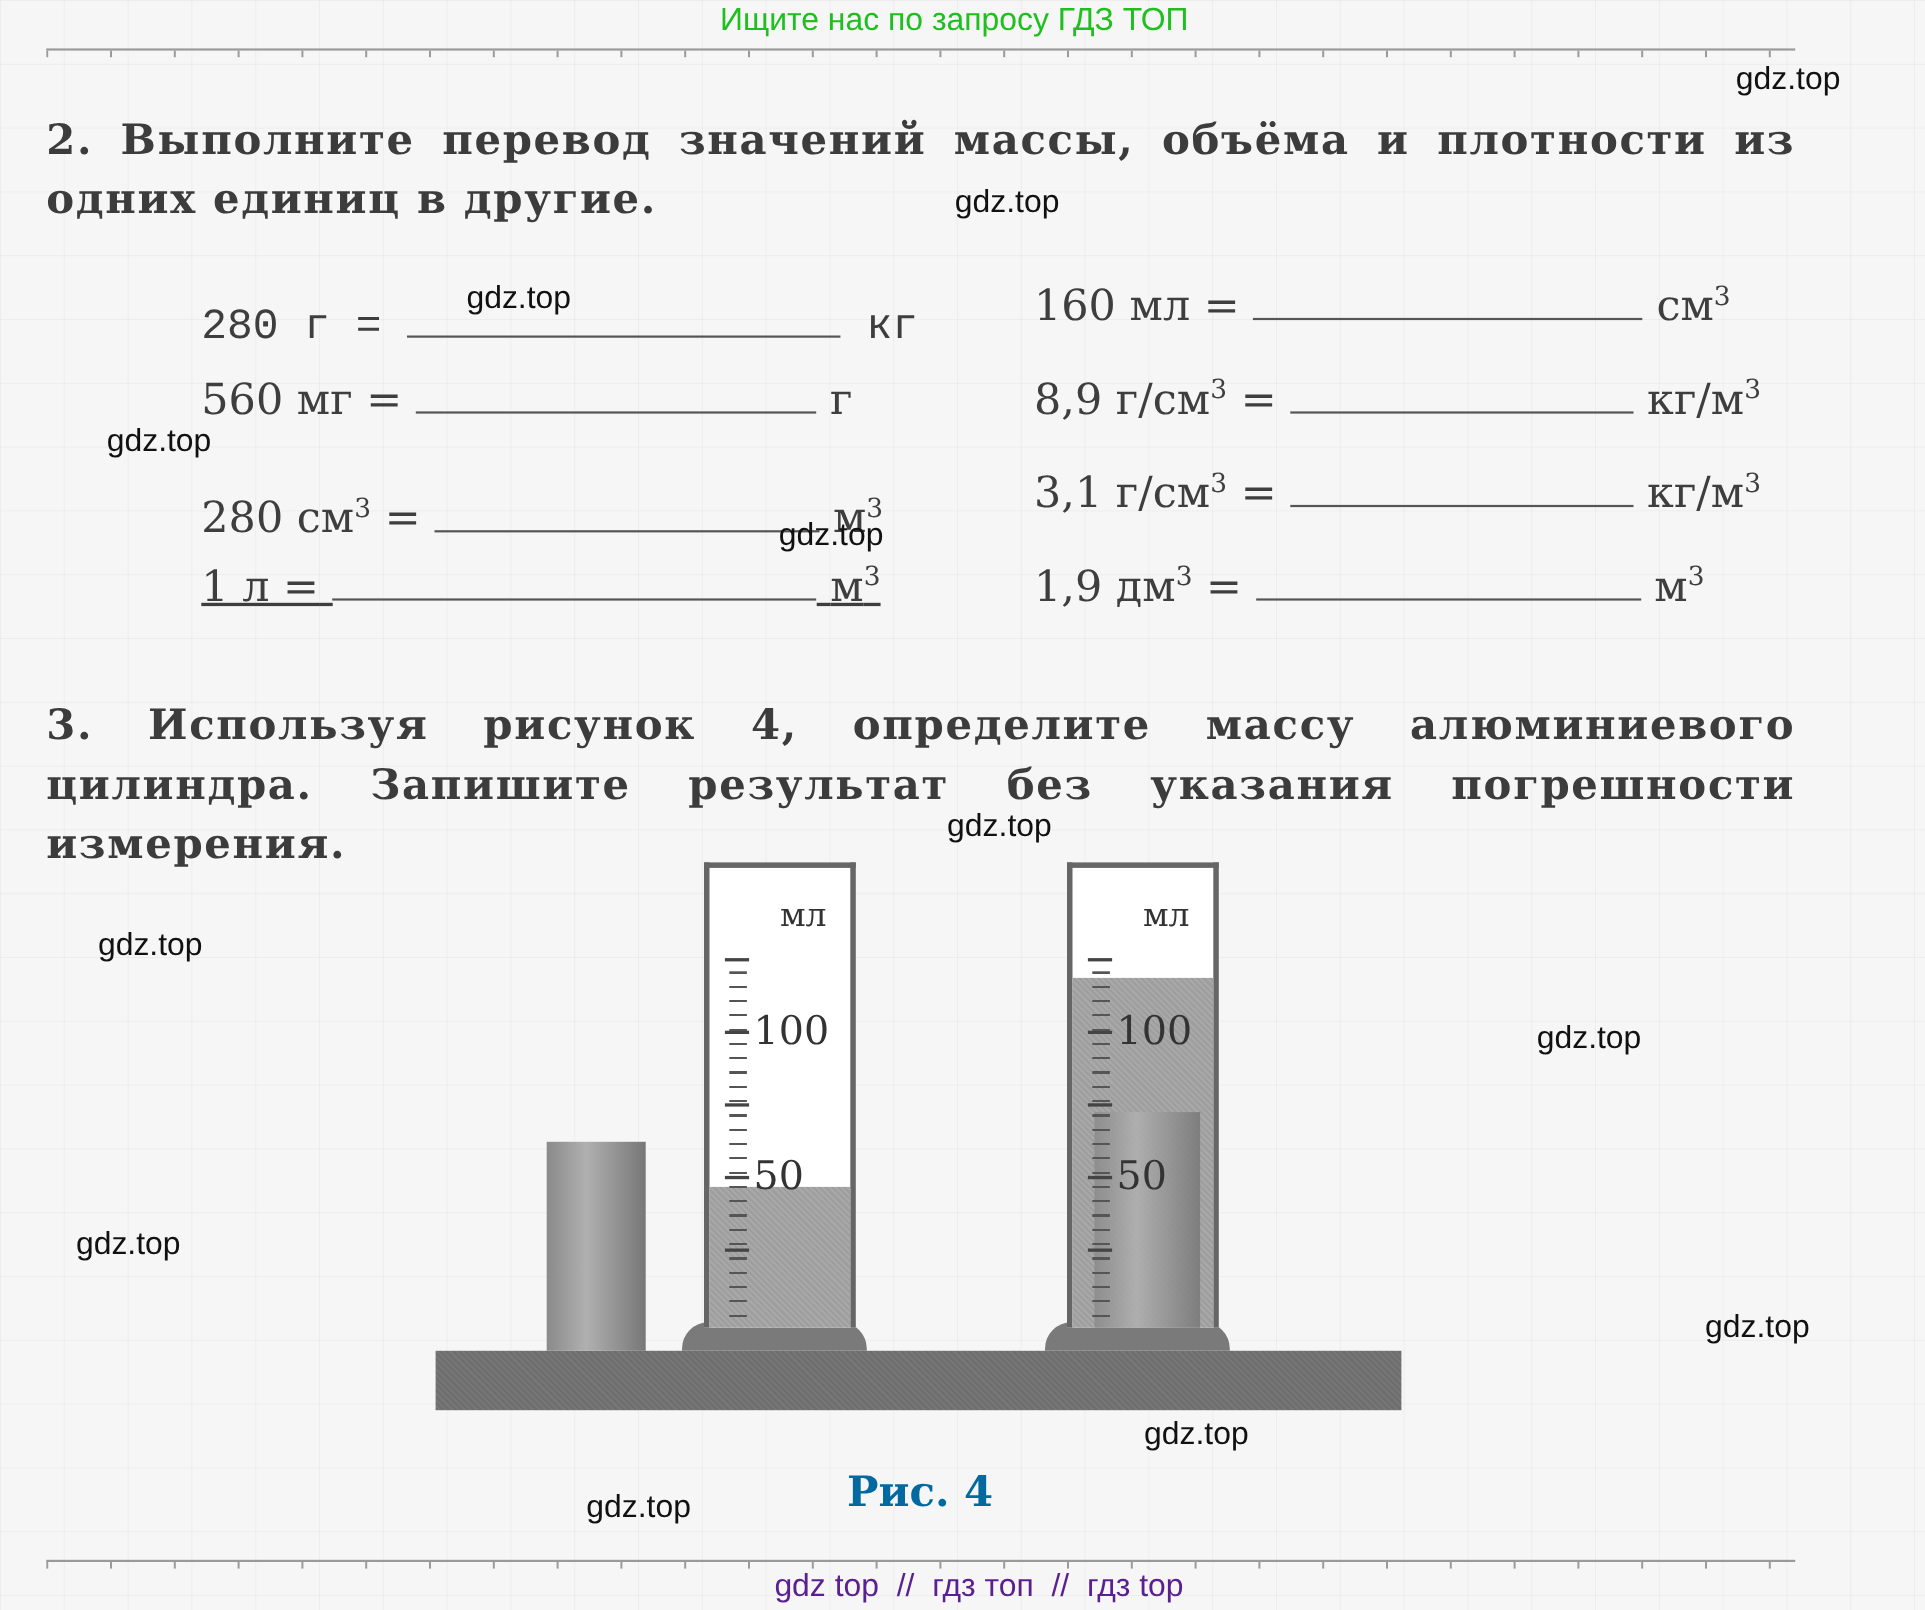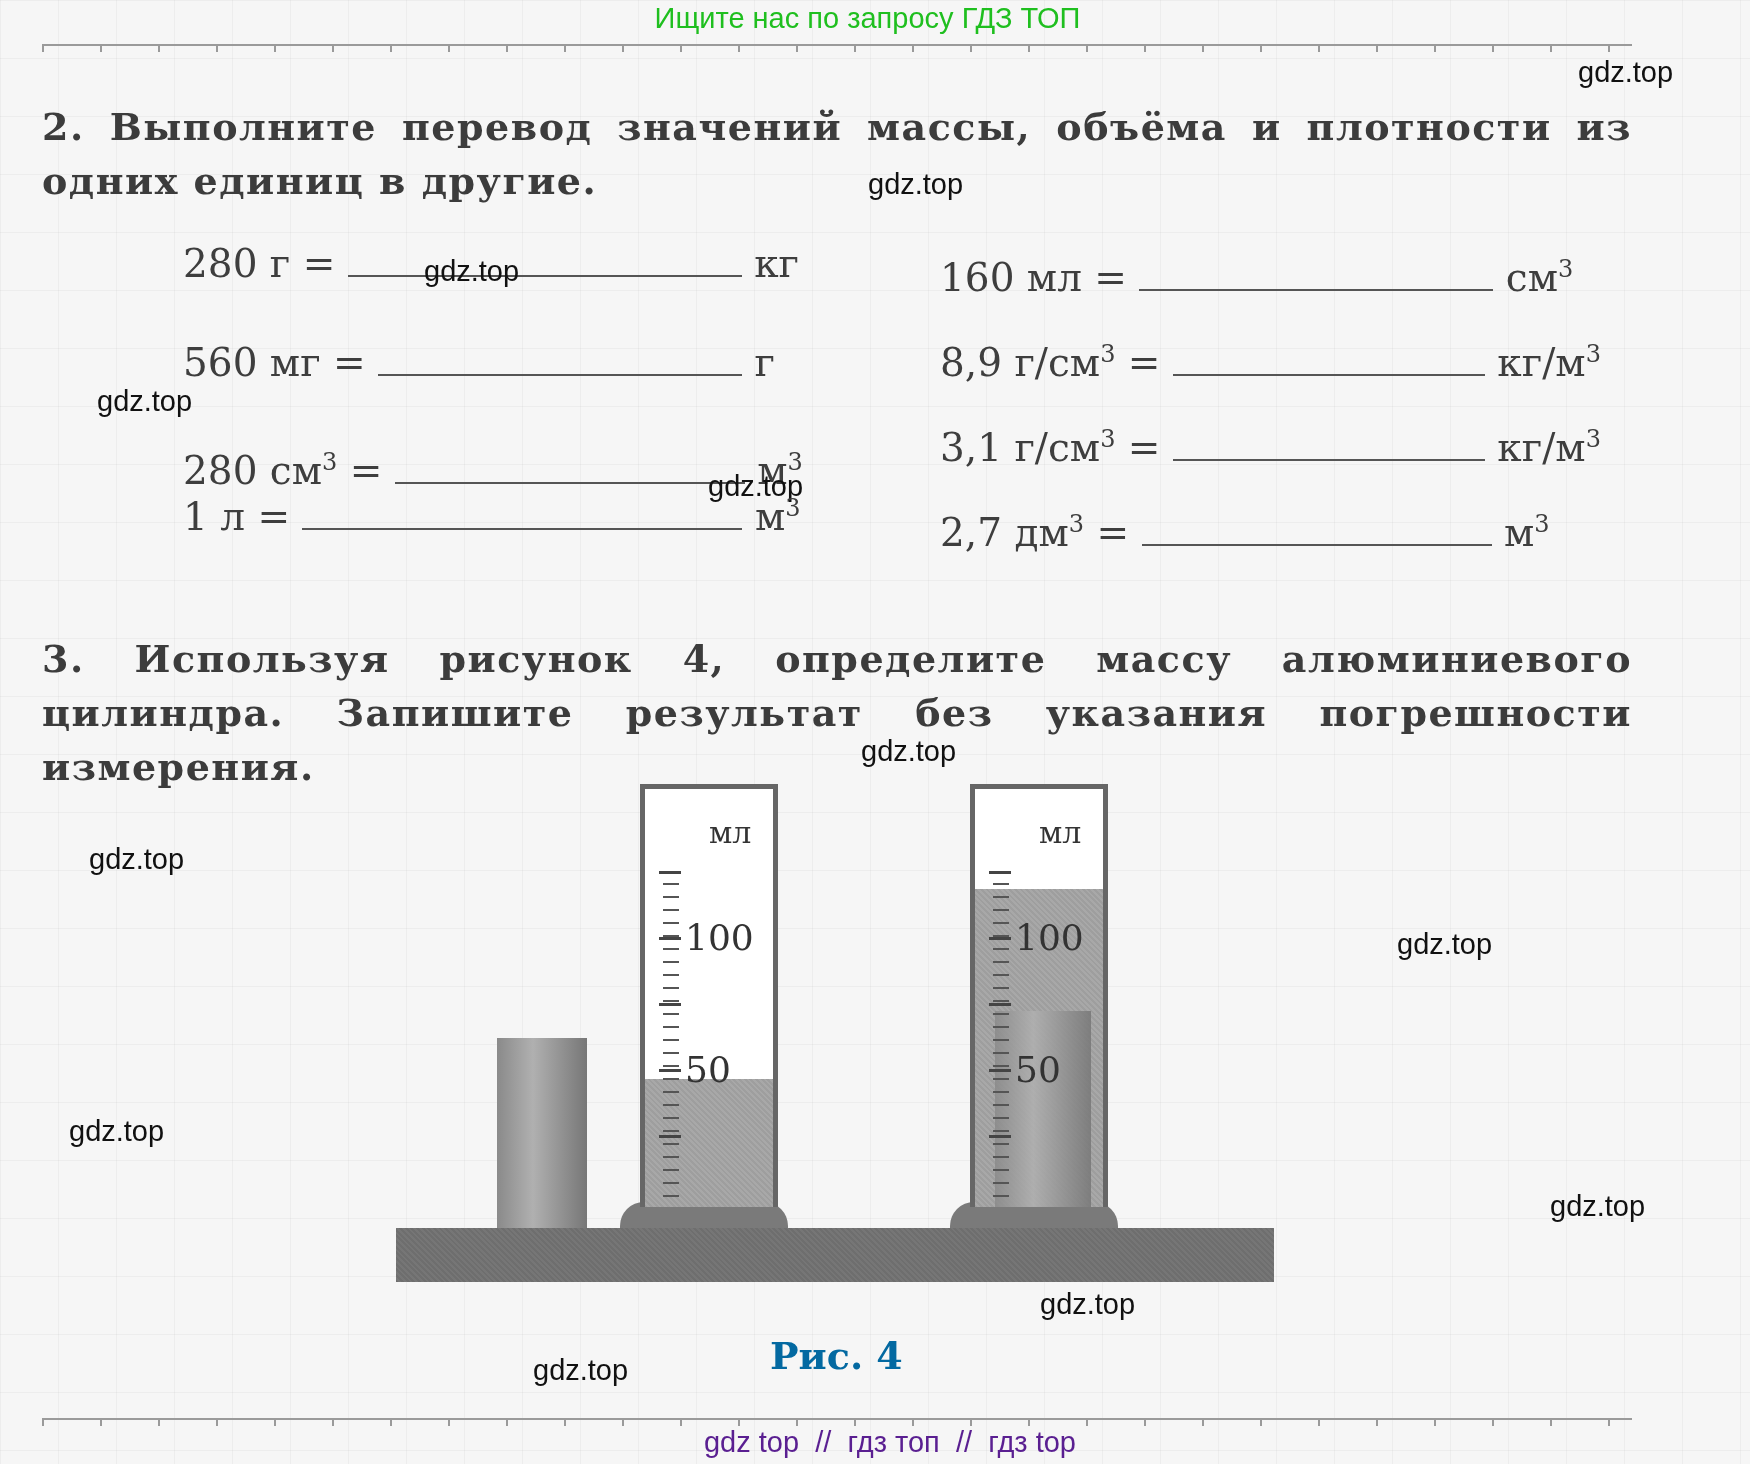--- a/index.html
+++ b/index.html
@@ -40,42 +40,42 @@
 <div class="abs ruler" style="top:44px;"></div>
 
 <div class="abs wm" style="left:1578px;top:56px;">gdz.top</div>
 
 <div class="abs task" style="top:100px;">
   <span class="num">2.</span>
   <span style="font-weight:bold;">Выполните перевод значений массы, объёма и плотности из одних единиц в другие.</span>
 </div>
 <div class="abs wm" style="left:868px;top:168px;">gdz.top</div>
 
-<div class="abs eq" style="left:183px;top:241px;">
+<div class="abs eq" style="left:183px;top:271px;font-family:Liberation Mono, monospace;">
   <span>280 г =</span>
   <span class="blank" style="width:394px;"></span>
   <span>кг</span>
 </div>
 <div class="abs wm" style="left:424px;top:255px;">gdz.top</div>
 
 <div class="abs eq" style="left:183px;top:340px;">
   <span>560 мг =</span>
   <span class="blank" style="width:364px;"></span>
   <span>г</span>
 </div>
 <div class="abs wm" style="left:97px;top:385px;">gdz.top</div>
 
 <div class="abs eq" style="left:183px;top:448px;">
   <span>280 см</span><sup>3</sup><span> =</span>
   <span class="blank" style="width:350px;"></span>
   <span>м</span><sup>3</sup>
 </div>
 <div class="abs wm" style="left:708px;top:470px;">gdz.top</div>
 
-<div class="abs eq" style="left:183px;top:494px;">
+<div class="abs eq" style="left:183px;top:510px;text-decoration:underline;">
   <span>1 л =</span>
   <span class="blank" style="width:440px;"></span>
   <span>м</span><sup>3</sup>
 </div>
 
 <div class="abs eq" style="left:940px;top:255px;">
   <span>160 мл =</span>
   <span class="blank" style="width:354px;"></span>
   <span>см</span><sup>3</sup>
 </div>
@@ -83,21 +83,21 @@
   <span>8,9 г/см</span><sup>3</sup><span> =</span>
   <span class="blank" style="width:312px;"></span>
   <span>кг/м</span><sup>3</sup>
 </div>
 <div class="abs eq" style="left:940px;top:425px;">
   <span>3,1 г/см</span><sup>3</sup><span> =</span>
   <span class="blank" style="width:312px;"></span>
   <span>кг/м</span><sup>3</sup>
 </div>
 <div class="abs eq" style="left:940px;top:510px;">
-  <span>2,7 дм</span><sup>3</sup><span> =</span>
+  <span>1,9 дм</span><sup>3</sup><span> =</span>
   <span class="blank" style="width:350px;"></span>
   <span>м</span><sup>3</sup>
 </div>
 
 <div class="abs task" style="top:632px;">
   <span class="num">3.</span>
   <span>Используя рисунок 4, определите массу алюминиевого цилиндра. Запишите результат без указания погрешности измерения.</span>
 </div>
 <div class="abs wm" style="left:861px;top:735px;">gdz.top</div>
 <div class="abs wm" style="left:89px;top:843px;">gdz.top</div>

